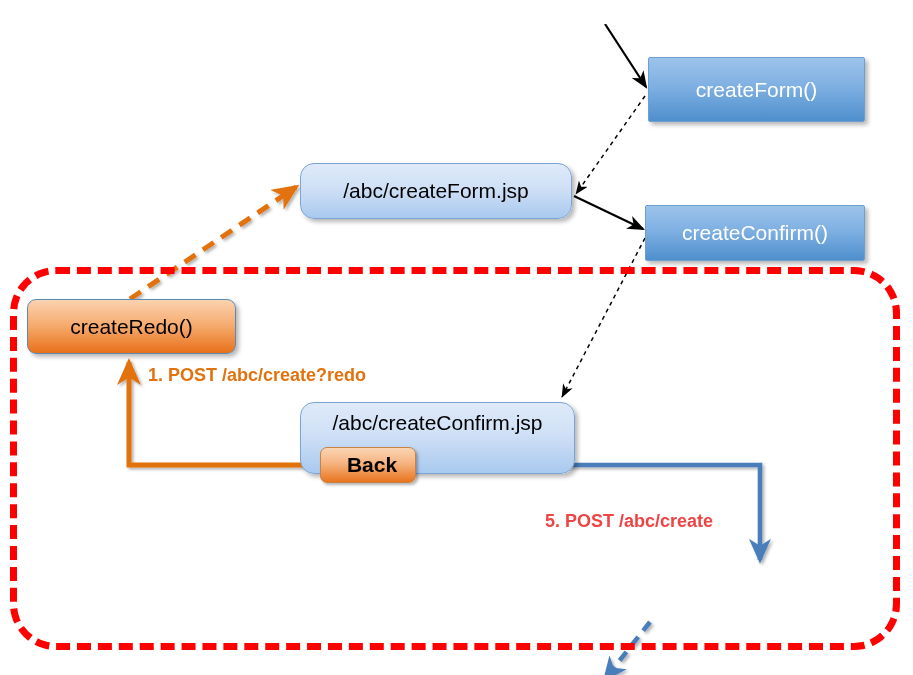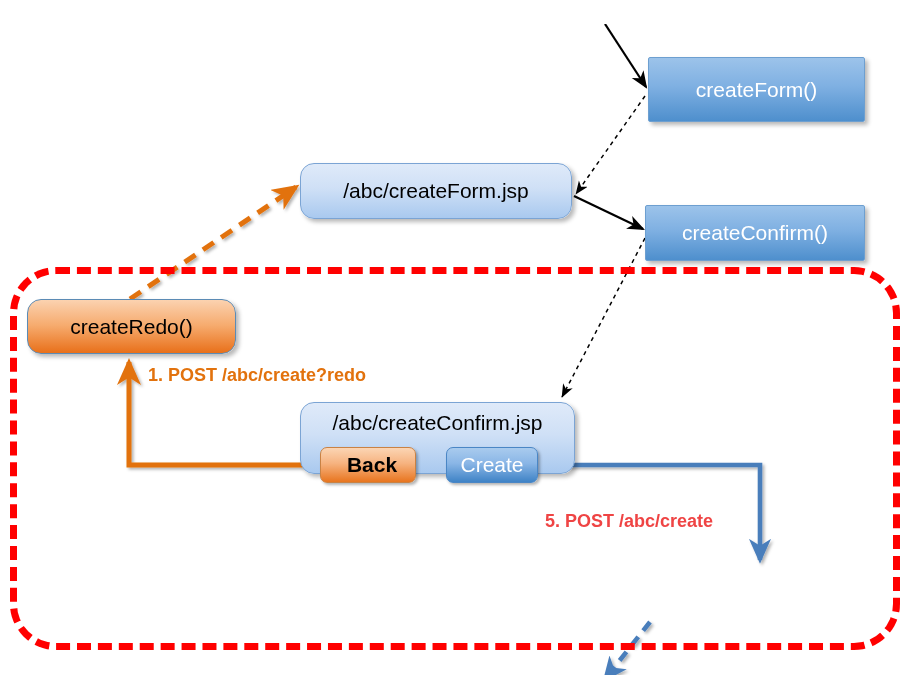--- a/index.html
+++ b/index.html
@@ -24,21 +24,21 @@
     background:linear-gradient(to bottom,#9cc3ea 0%,#7fb0e2 45%,#4e8fcd 100%);
     border:1px solid #6d9fd0;
     color:#ffffff;font-size:21px;
     border-radius:2px;
   }
   
   .ctrl-orange{
     background:linear-gradient(to bottom,#fbd2b0 0%,#f6ab6e 48%,#e8701a 100%);
     border:1px solid #5b8bb5;
     color:#000000;font-size:21px;
-    border-radius:14px;
+    border-radius:9px;
   }
   
   .view{
     background:linear-gradient(to bottom,#dfeaf9 0%,#cfe0f6 45%,#a9c9ef 100%);
     border:1px solid #7ba4d4;
     color:#000000;font-size:21px;
     border-radius:14px;
   }
   .view-tall{align-items:flex-start;}
   .view-title{width:100%;text-align:center;margin-top:8px;font-size:21px;}
@@ -130,22 +130,19 @@
   </div>
 
   <div class="node view view-tall" style="left:300px;top:378px;width:275px;height:72px;">
     <span class="view-title">/abc/createConfirm.jsp</span>
   </div>
 
   <div class="btn btn-back" style="left:320px;top:423px;width:96px;height:36px;">
     <span>Back</span>
   </div>
 
-  <div class="btn btn-create" style="left:446px;top:423px;width:92px;height:36px;">
-    <span>Create</span>
-  </div>
 
 
   <div class="label label-orange" style="left:148px;top:341px;">1. POST /abc/create?redo</div>
 
   <div class="label label-navy" style="left:545px;top:487px;">5. POST /abc/create</div>
 
 </div>
 
 </body></html>

